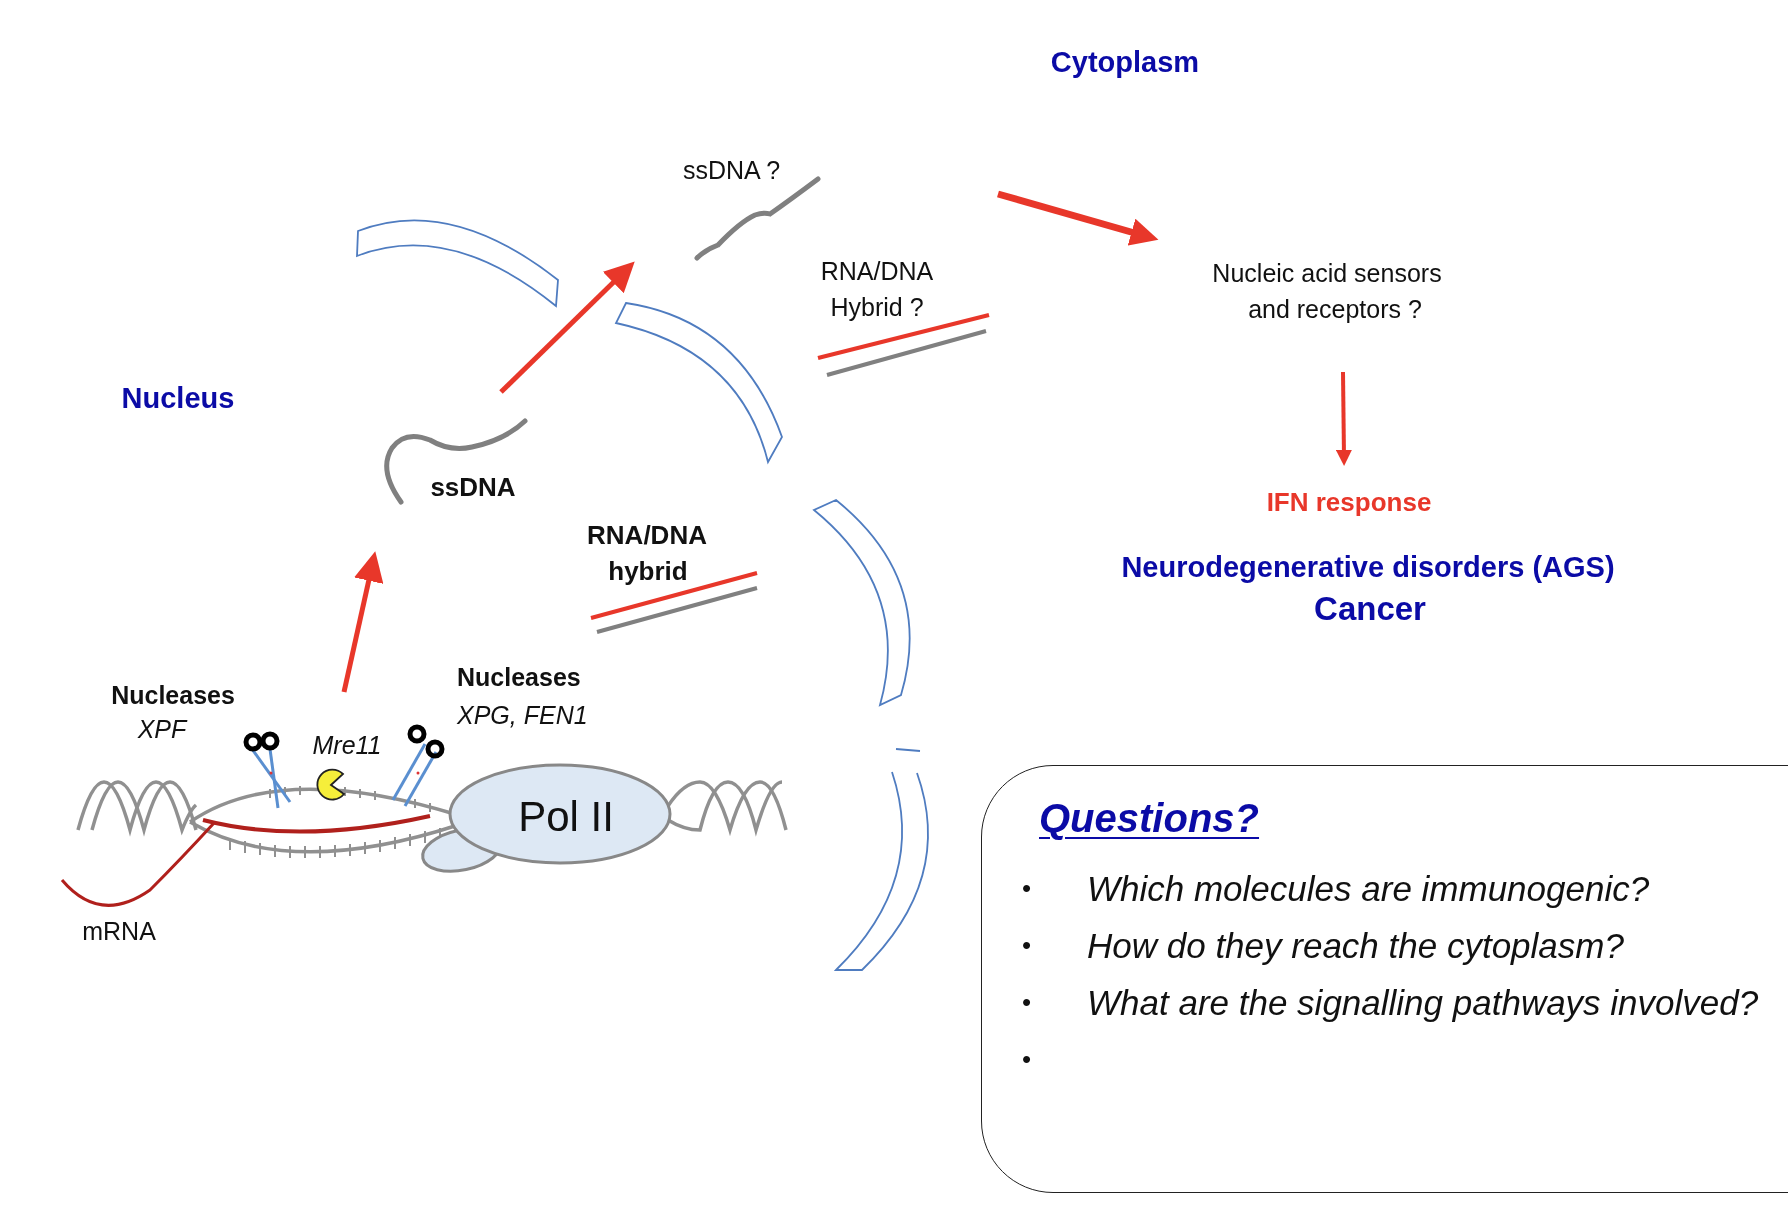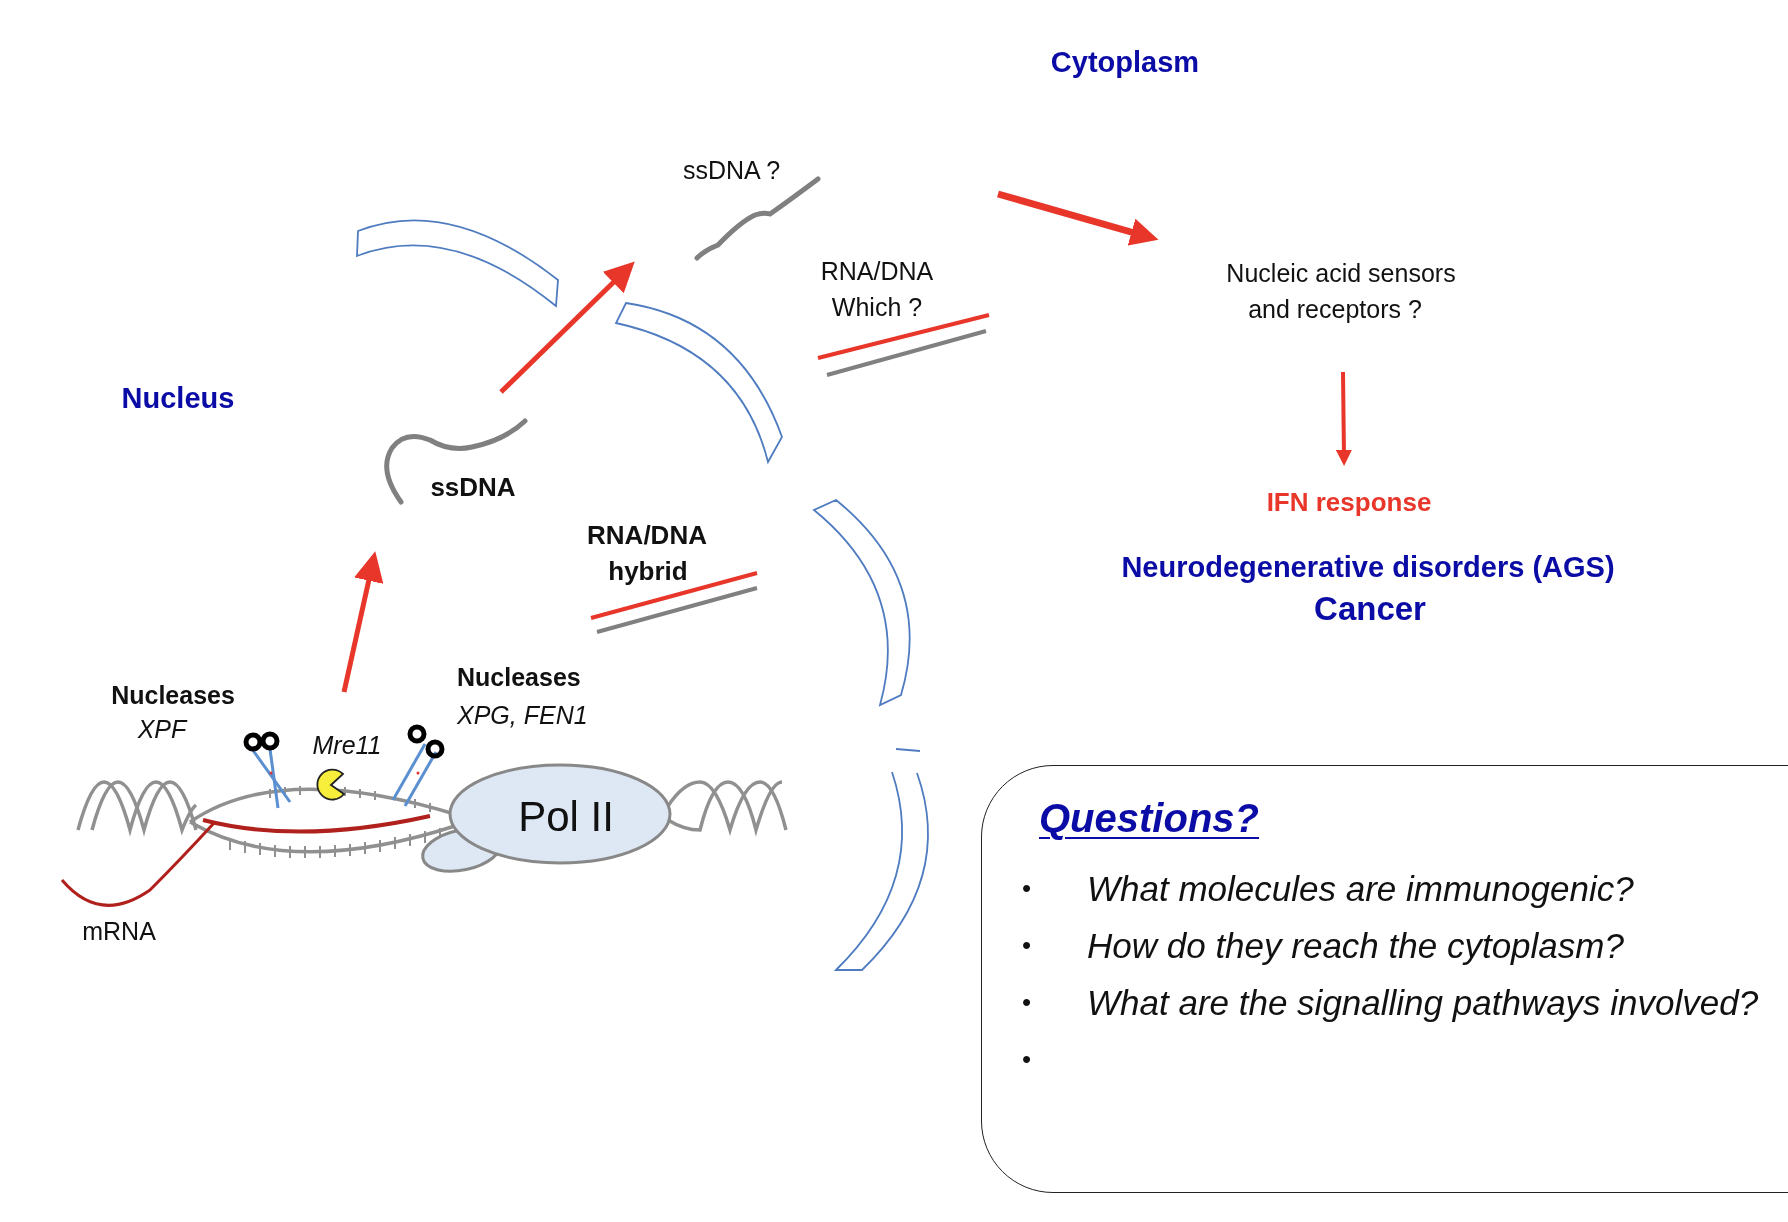--- a/index.html
+++ b/index.html
@@ -120,39 +120,39 @@
     <circle cx="435" cy="749" r="7" fill="none" stroke="#000" stroke-width="5"></circle>
     <circle cx="418" cy="773" r="1.5" fill="#d33"></circle>
   </g>
 </svg>
 
 <div class="lbl blue c" style="left:1125px; top:48px; font-size:29px;">Cytoplasm</div>
 <div class="lbl blue c" style="left:178px; top:384px; font-size:29px;">Nucleus</div>
 
 <div class="lbl" style="left:683px; top:158px; font-size:25px;">ssDNA ?</div>
 <div class="lbl c" style="left:877px; top:259px; font-size:25px;">RNA/DNA</div>
-<div class="lbl c" style="left:877px; top:295px; font-size:25px;">Which ?</div>
-<div class="lbl c" style="left:1327px; top:261px; font-size:25px;margin-left:14px;">Nucleic acid sensors</div>
+<div class="lbl c" style="left:877px; top:295px; font-size:25px;">Hybrid ?</div>
+<div class="lbl c" style="left:1327px; top:261px; font-size:25px;">Nucleic acid sensors</div>
 <div class="lbl c" style="left:1335px; top:297px; font-size:25px;">and receptors ?</div>
 <div class="lbl c bold" style="left:1349px; top:489px; font-size:26px; color:#e8372a;">IFN response</div>
 <div class="lbl c blue" style="left:1368px; top:553px; font-size:29px;">Neurodegenerative disorders (AGS)</div>
 <div class="lbl c blue" style="left:1370px; top:592px; font-size:33px;">Cancer</div>
 
 <div class="lbl c bold" style="left:473px; top:474px; font-size:26px;">ssDNA</div>
 <div class="lbl c bold" style="left:647px; top:522px; font-size:26px;">RNA/DNA</div>
 <div class="lbl c bold" style="left:648px; top:558px; font-size:26px;">hybrid</div>
 <div class="lbl c bold" style="left:173px; top:683px; font-size:25px;">Nucleases</div>
 <div class="lbl c ital" style="left:162px; top:717px; font-size:25px;">XPF</div>
 <div class="lbl bold" style="left:457px; top:665px; font-size:25px;">Nucleases</div>
 <div class="lbl ital" style="left:457px; top:703px; font-size:25px;">XPG, FEN1</div>
 <div class="lbl c ital" style="left:347px; top:733px; font-size:25px;">Mre11</div>
 <div class="lbl c" style="left:566px; top:796px; font-size:42px;">Pol II</div>
 <div class="lbl c" style="left:119px; top:919px; font-size:25px;">mRNA</div>
 
 <div class="qbox">
   <div class="qtitle">Questions?</div>
   <ul class="qlist">
-    <li class="qitem"><span class="qbullet">•</span><span>What molecules are immunogenic?</span></li>
+    <li class="qitem"><span class="qbullet">•</span><span>Which molecules are immunogenic?</span></li>
     <li class="qitem"><span class="qbullet">•</span><span>How do they reach the cytoplasm?</span></li>
     <li class="qitem"><span class="qbullet">•</span><span>What are the signalling pathways involved?</span></li>
     <li class="qitem"><span class="qbullet">•</span></li>
   </ul>
 </div>
 
 </body></html>

